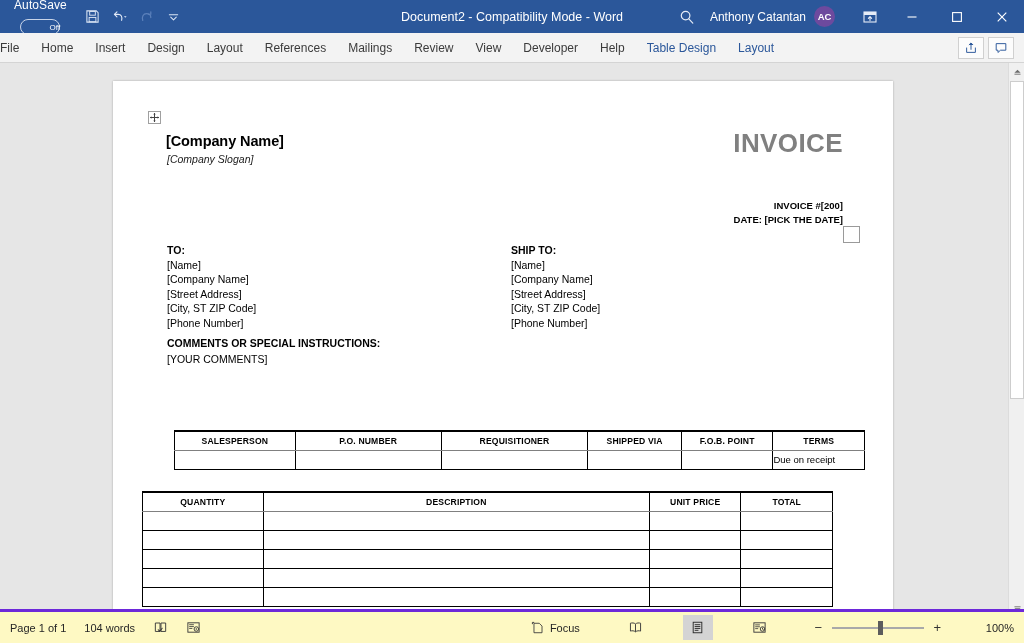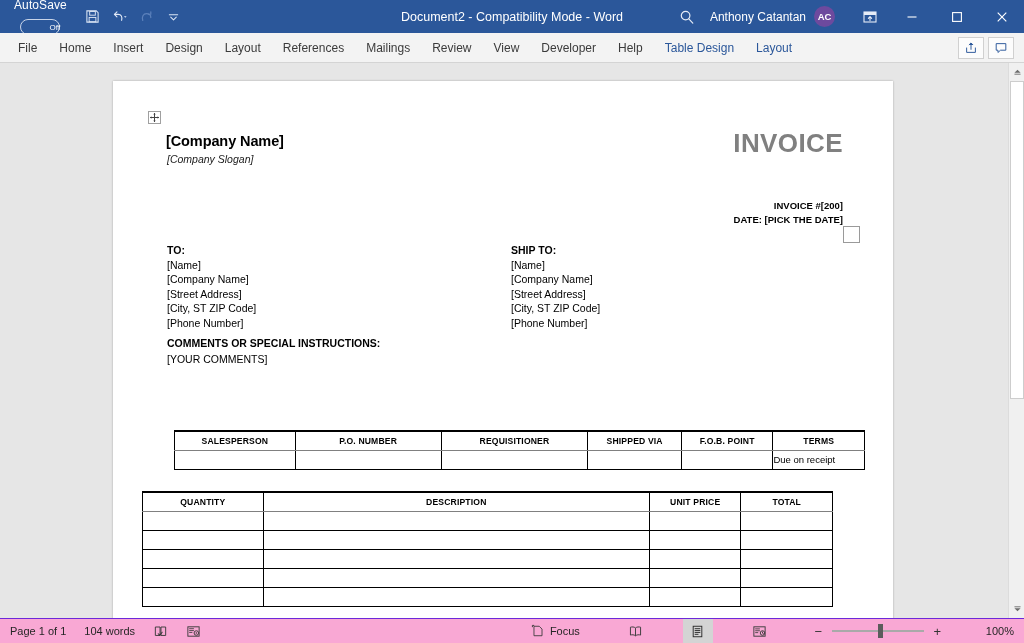--- a/index.html
+++ b/index.html
@@ -69,21 +69,21 @@
     background: #f3f3f3;
     border-bottom: 1px solid #d4d4d4;
     display: flex; align-items: center;
     position: relative;
   }
   .tab {
     font-size: 12px; color: #3b3b3b;
     padding: 0 11px; height: 30px;
     display: flex; align-items: center; white-space: nowrap;
   }
-  .tab.first { padding-left: 18px; }
+  .tab.first { padding-left: 0; }
   .tab.contextual { color: #2b579a; }
   .ribbon-right { margin-left: auto; display: flex; align-items: center; gap: 4px; padding-right: 10px; }
   .ribbon-iconbtn {
     width: 26px; height: 22px;
     border: 1px solid #d0d0d0; background: #fcfcfc;
     display: flex; align-items: center; justify-content: center;
   }
 
   
   .workspace {
@@ -179,22 +179,22 @@
   .vs-arrow.bottom { position: absolute; bottom: 0; }
   .vs-thumb {
     position: absolute; top: 18px; left: 1px;
     width: 14px; height: 318px;
     background: #ffffff; border: 1px solid #cdcdcd;
   }
 
   
   .statusbar {
     position: absolute; bottom: 0; left: 0;
-    width: 1024px; height: 25px;
-    background: #f9a8d4; border-top: 1px solid #6d28d9;
+    width: 1024px; height: 34px;
+    background: #fef9c3; border-top: 3px solid #6d28d9;
     display: flex; align-items: center;
     font-size: 11px; color: #262626;
   }
   .sb-item { padding: 0 9px; display: flex; align-items: center; gap: 5px; height: 25px; }
   .sb-item.first { padding-left: 10px; }
   .sb-right { margin-left: auto; display: flex; align-items: center; height: 25px; gap: 32px; }
   .view-btn {
     width: 30px; height: 25px;
     display: flex; align-items: center; justify-content: center;
   }

